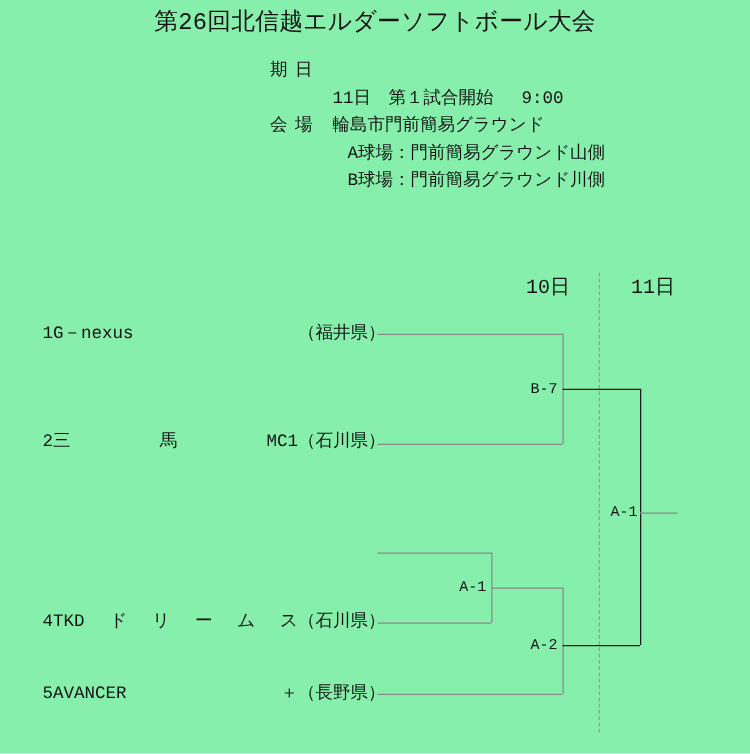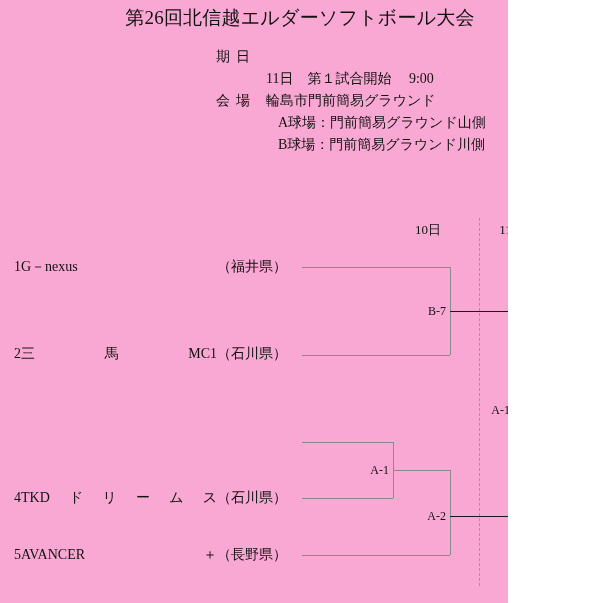--- a/index.html
+++ b/index.html
@@ -2,24 +2,24 @@
 <html lang="ja"><head>
 <meta charset="utf-8">
 <style>
   html, body {
     margin: 0;
     padding: 0;
     background: #ffffff;
   }
   #page {
     position: relative;
-    width: 508px;
+    width: 600px;
     height: 603px;
-    background: #f9a8d4;
-    font-family: Liberation Serif, serif;
+    background: #86efac;
+    font-family: Liberation Mono, monospace;
     color: #111111;
     overflow: hidden;
   }
 
   
   .title {
     position: absolute;
     top: 5px;
     left: 0;
     width: 600px;
@@ -61,31 +61,32 @@
     position: absolute;
     top: 0;
     left: 0;
     width: 600px;
     height: 603px;
     pointer-events: none;
   }
 
   .day-head {
     position: absolute;
-    font-size: 13px;
+    font-size: 16px;
     line-height: 16px;
     white-space: nowrap;
-    text-align: center;
+    text-align: right;
   }
 
   .team {
     position: absolute;
     font-size: 14px;
     line-height: 18px;
     white-space: nowrap;
+    margin-left: 20px;
   }
   .team .seed {
     display: inline-block;
   }
   .team .tname {
     display: inline-block;
     text-align: justify;
     text-align-last: justify;
     vertical-align: top;
   }

